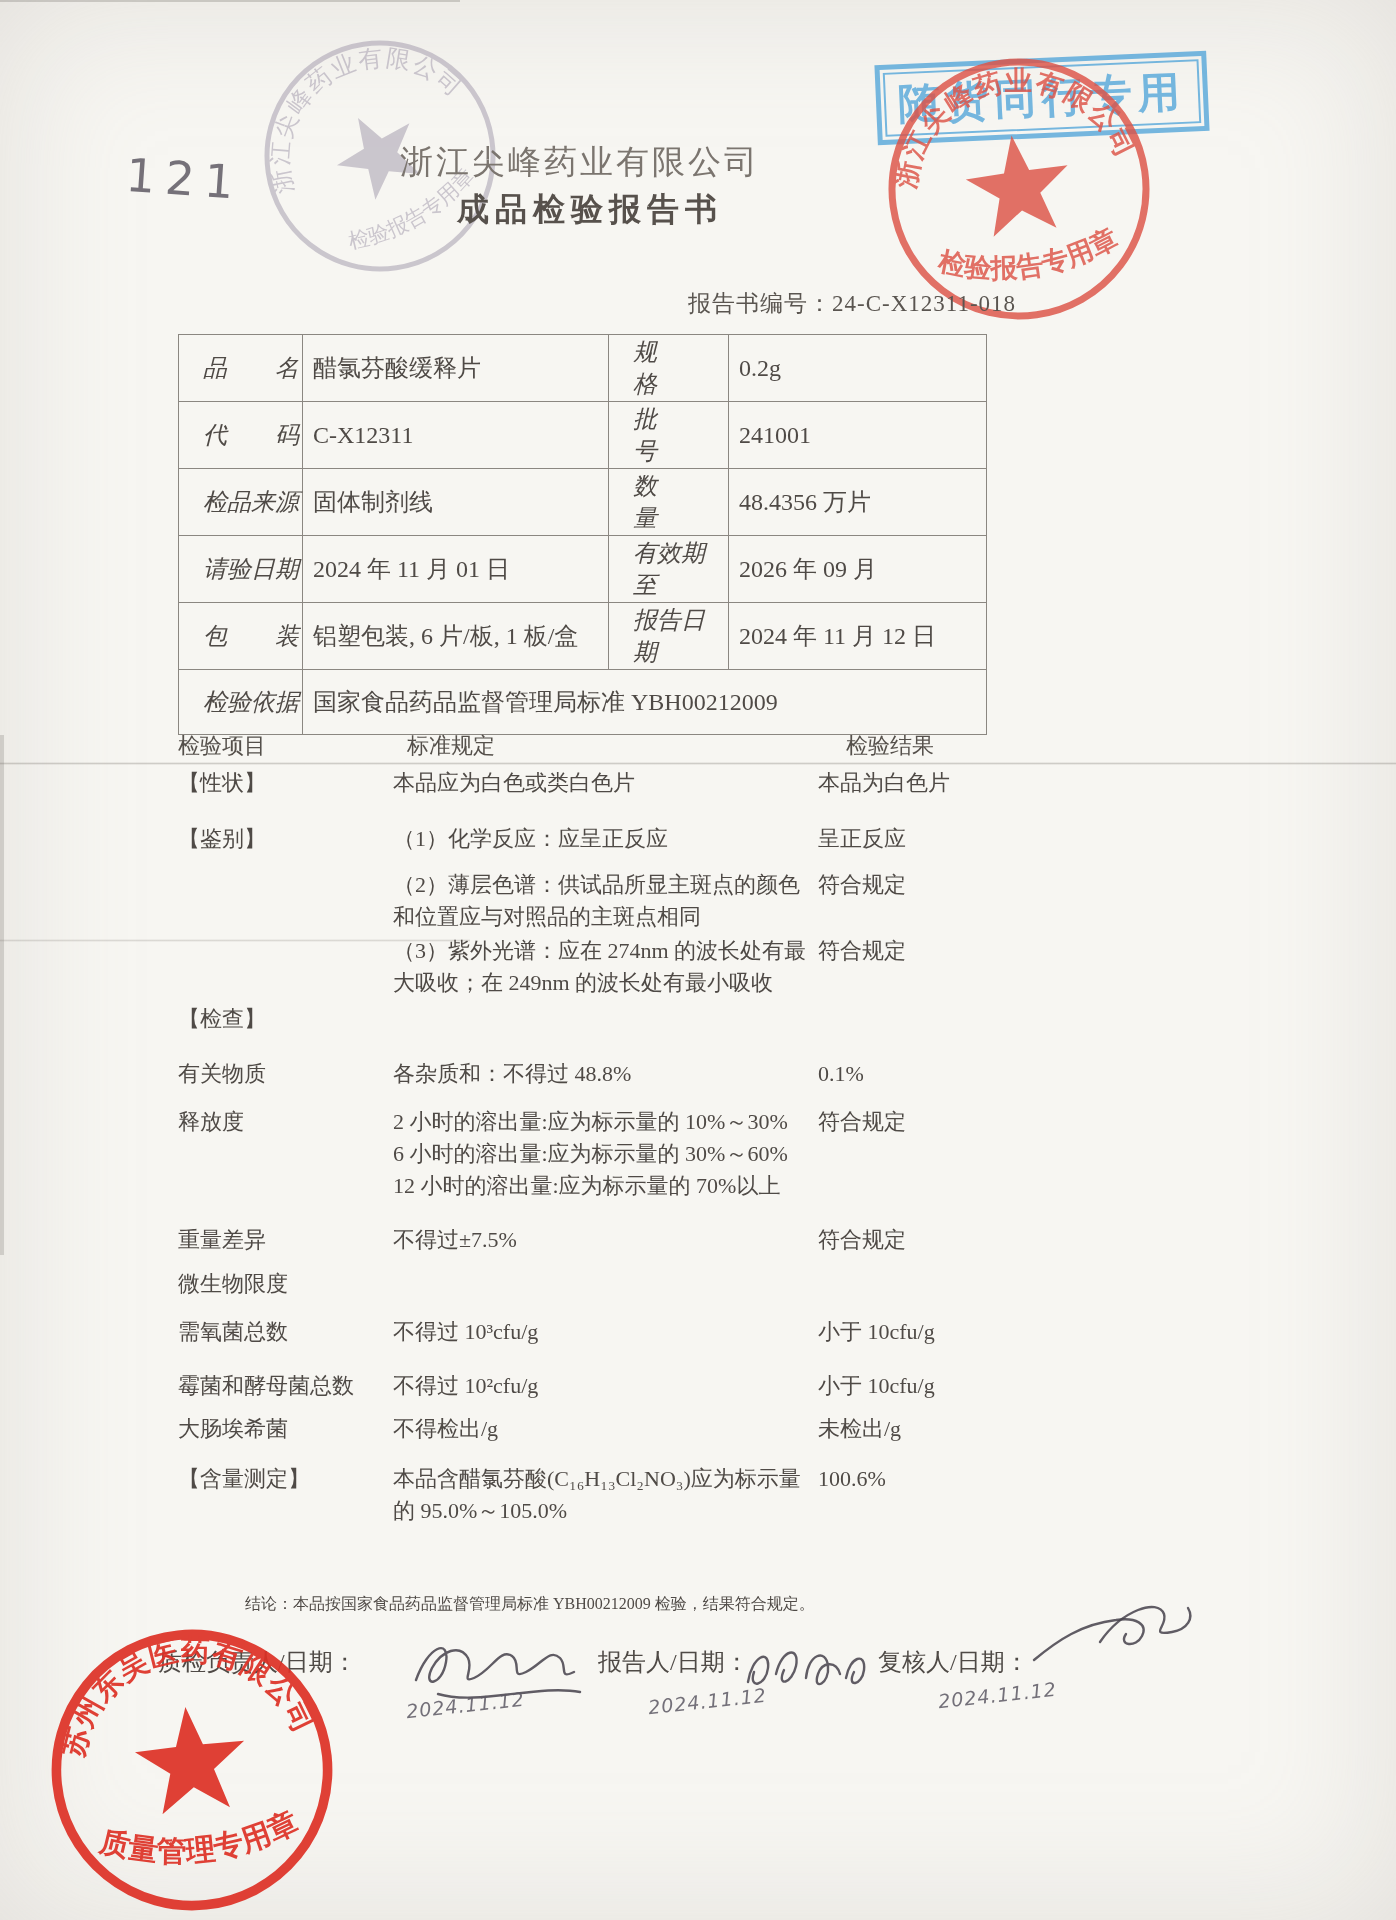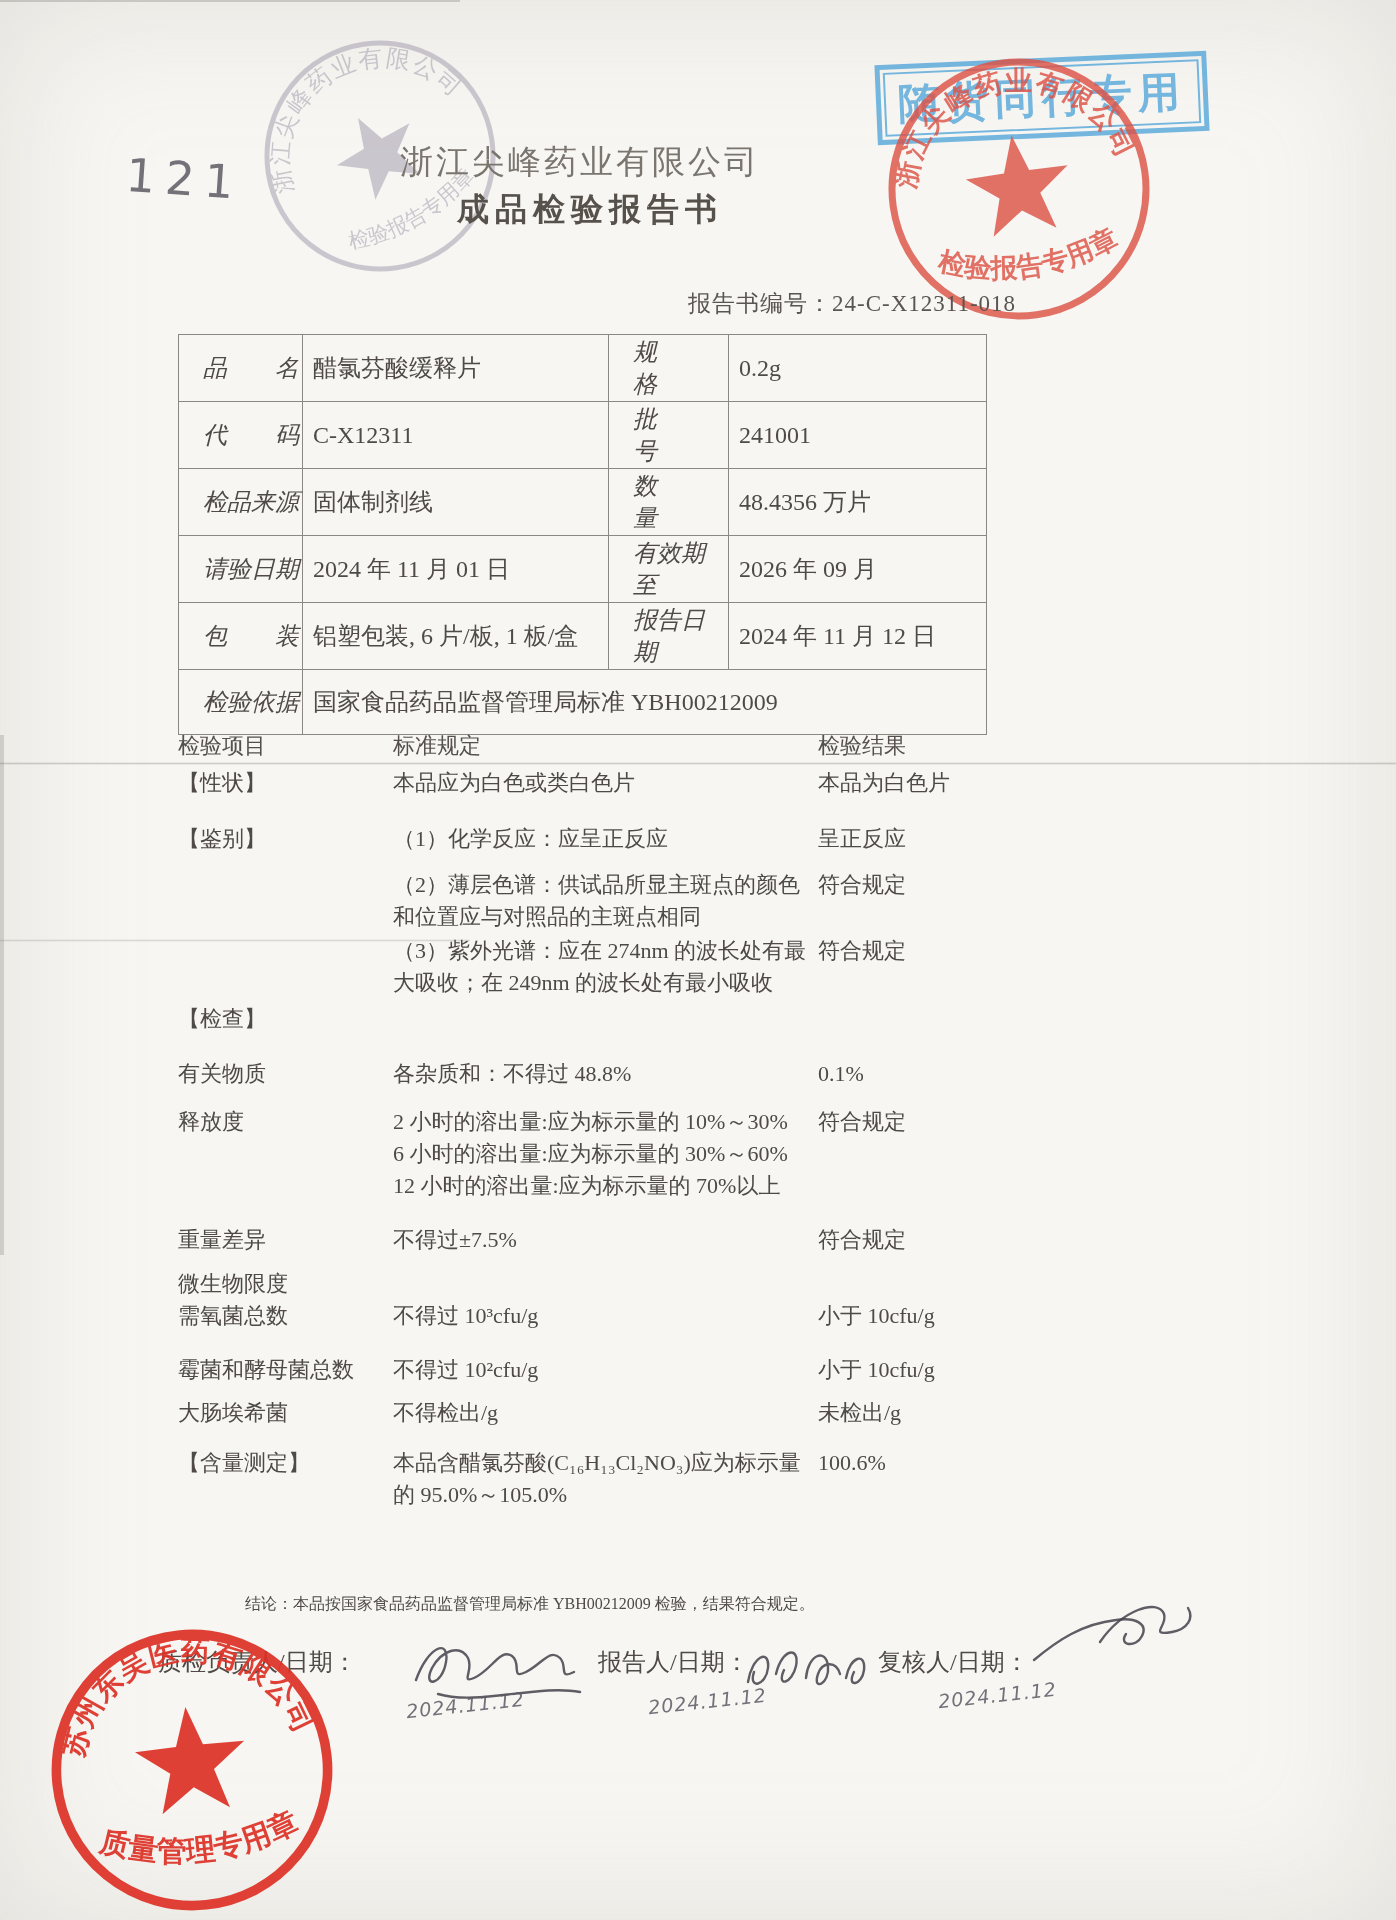--- a/index.html
+++ b/index.html
@@ -26,21 +26,21 @@
   table.info td{border:1px solid #8b8781;height:62px;font-size:24px;
     color:#4f4a46;vertical-align:middle;}
   td.lbl{padding-left:24px;font-style:italic;}
   td.val{padding-left:10px;}
   
   .results{left:178px;top:730px;width:1060px;font-size:22px;line-height:32px;color:#4f4a46;}
   .rrow{display:flex;align-items:flex-start;}
   .c-item{width:215px;flex:none;}
   .c-spec{width:425px;flex:none;white-space:pre-line;}
   .c-result{flex:1;white-space:pre-line;}
-  .rhead{color:#55504b;}
+  .rhead{color:#55504b;gap:14px;}
   
   .conclusion{left:245px;top:1594px;font-size:16px;color:#4f4a46;}
   .sign-label{font-size:24px;color:#4f4a46;}
   .hand-date{font-family:"DejaVu Sans",sans-serif;font-style:italic;font-size:19px;
     color:#5d5964;transform:rotate(-6deg);letter-spacing:1px;opacity:.85;}
   .sig{stroke:#45414b;stroke-width:2.4;fill:none;stroke-linecap:round;opacity:.85;}
   
   .stamp{pointer-events:none;}
   .blue-stamp{left:876px;top:58px;transform:rotate(-2.5deg);opacity:.8;}
   .blue-outer{border:5px solid #55a7da;padding:3px;}
@@ -204,21 +204,21 @@
     <div class="rrow" style="margin-top:22px">
       <div class="c-item">重量差异</div>
       <div class="c-spec">不得过±7.5%</div>
       <div class="c-result">符合规定</div>
     </div>
     <div class="rrow" style="margin-top:12px">
       <div class="c-item">微生物限度</div>
       <div class="c-spec"></div>
       <div class="c-result"></div>
     </div>
-    <div class="rrow" style="">
+    <div class="rrow" style="margin-top:16px">
       <div class="c-item">需氧菌总数</div>
       <div class="c-spec">不得过 10³cfu/g</div>
       <div class="c-result">小于 10cfu/g</div>
     </div>
     <div class="rrow" style="margin-top:22px">
       <div class="c-item">霉菌和酵母菌总数</div>
       <div class="c-spec">不得过 10²cfu/g</div>
       <div class="c-result">小于 10cfu/g</div>
     </div>
     <div class="rrow" style="margin-top:11px">

